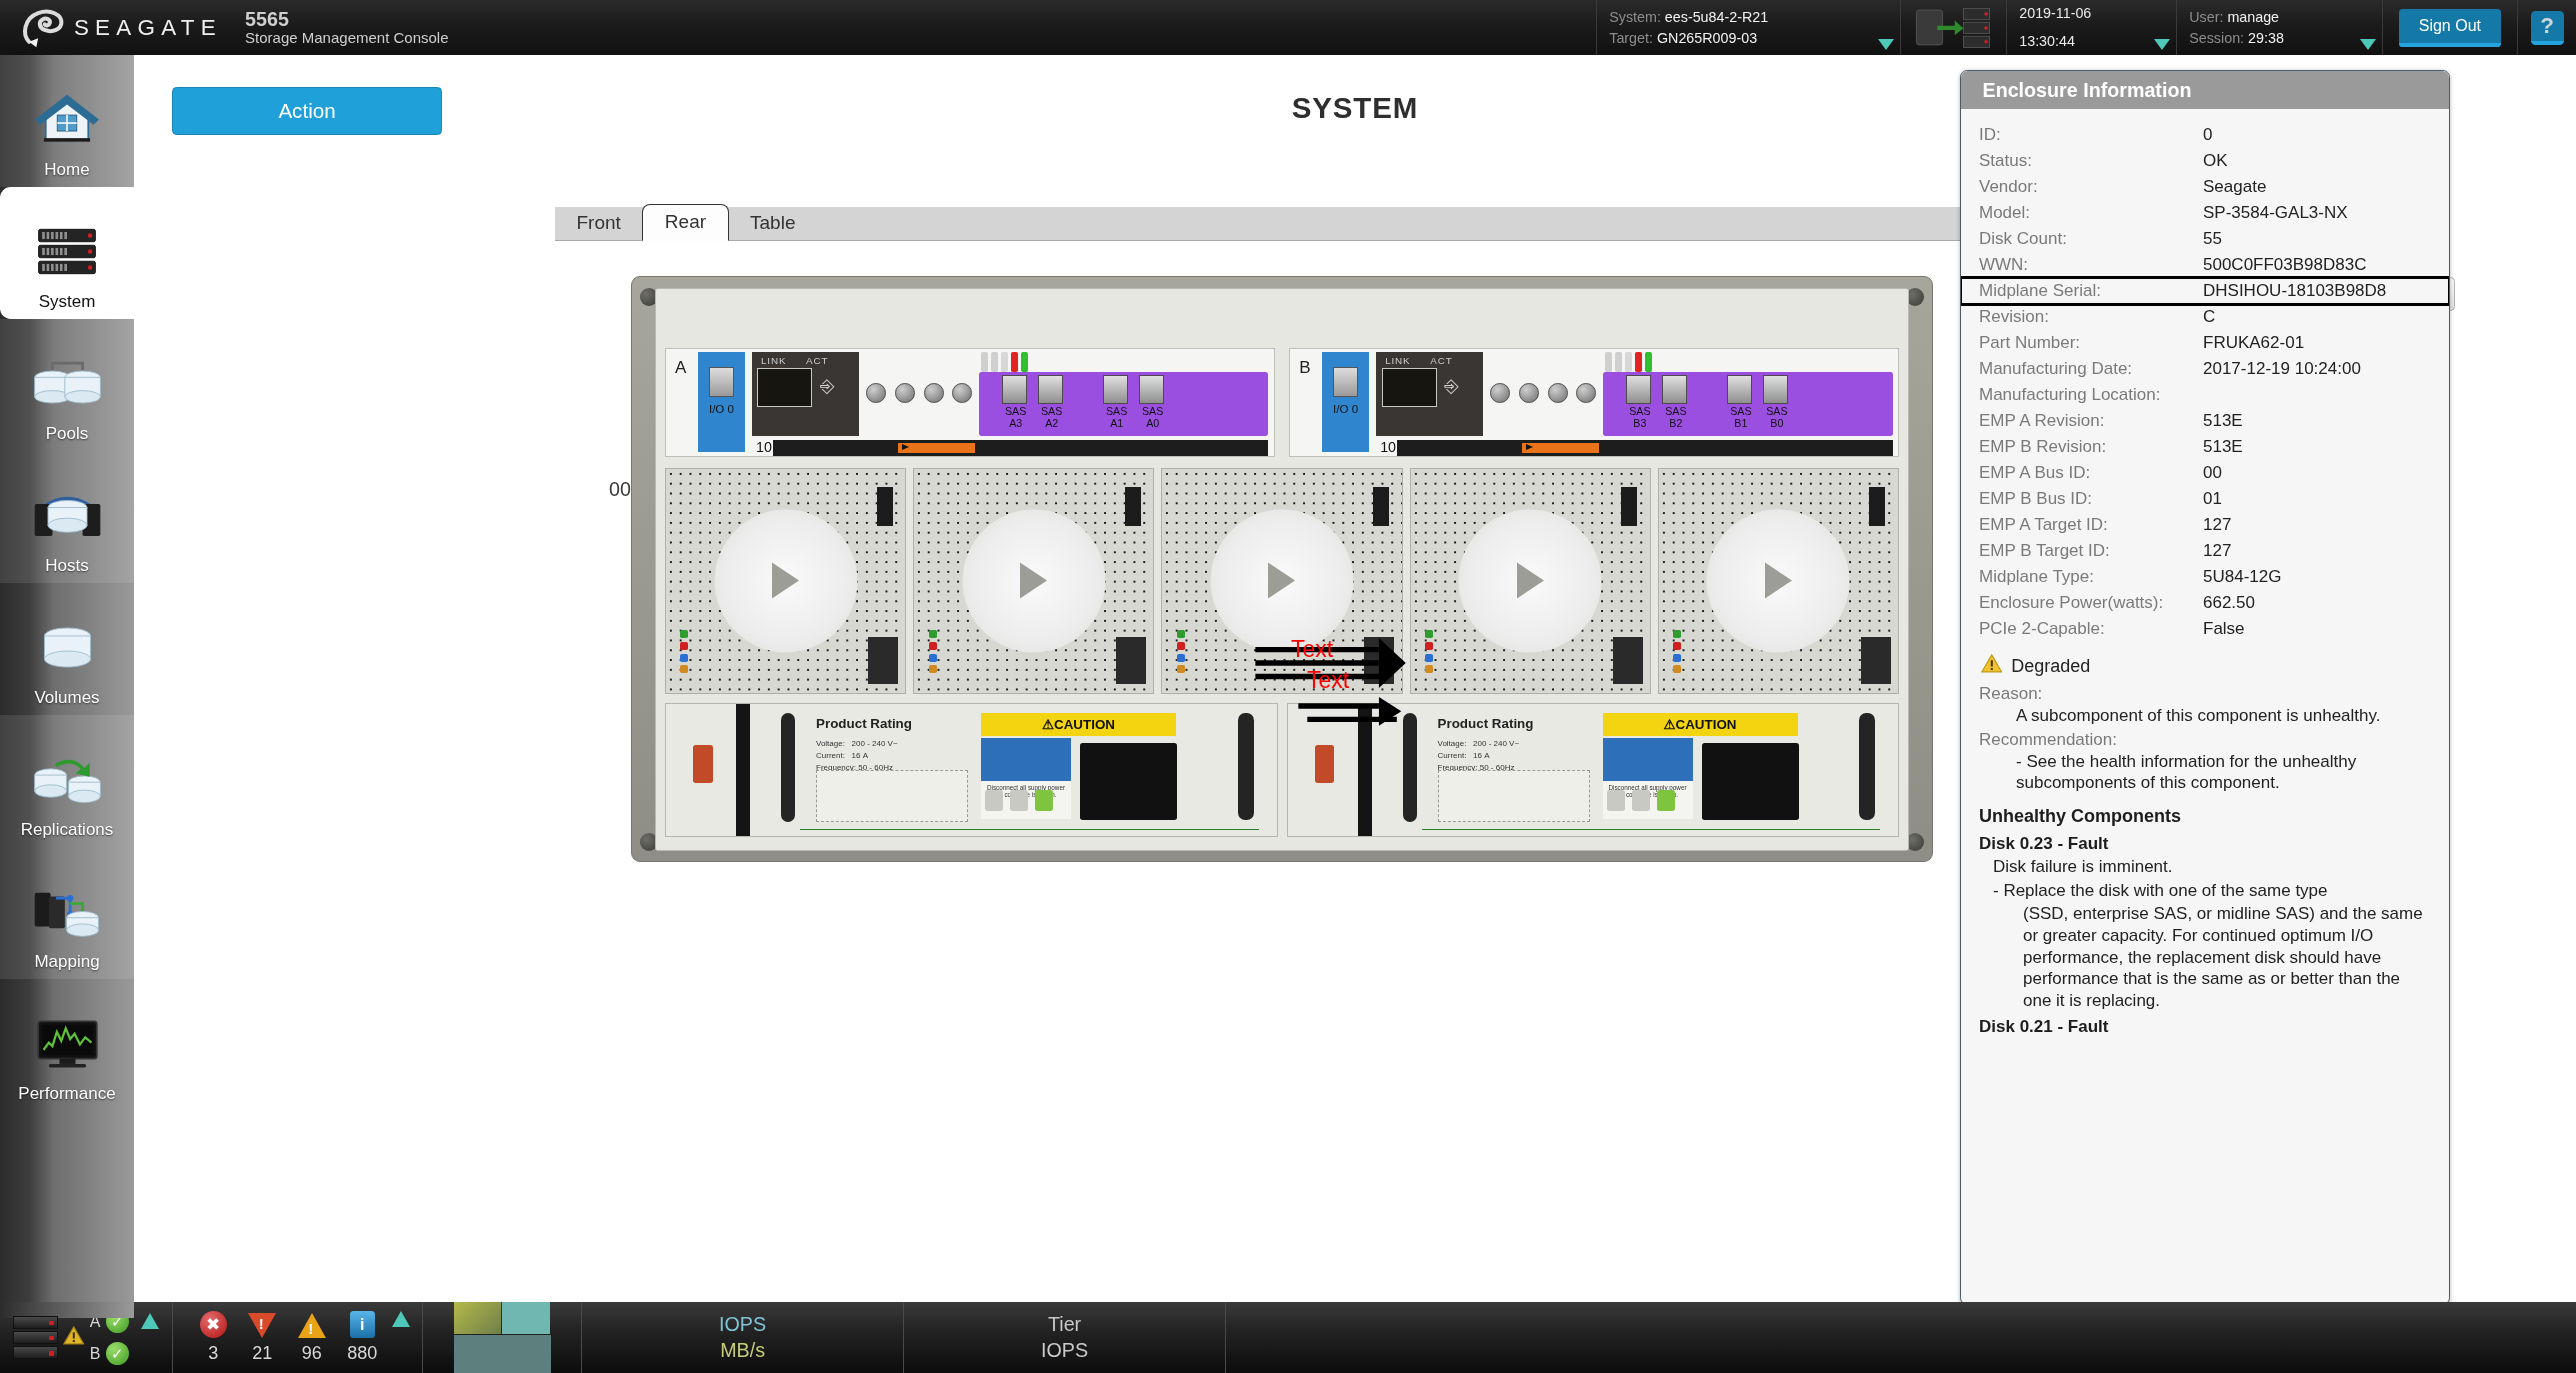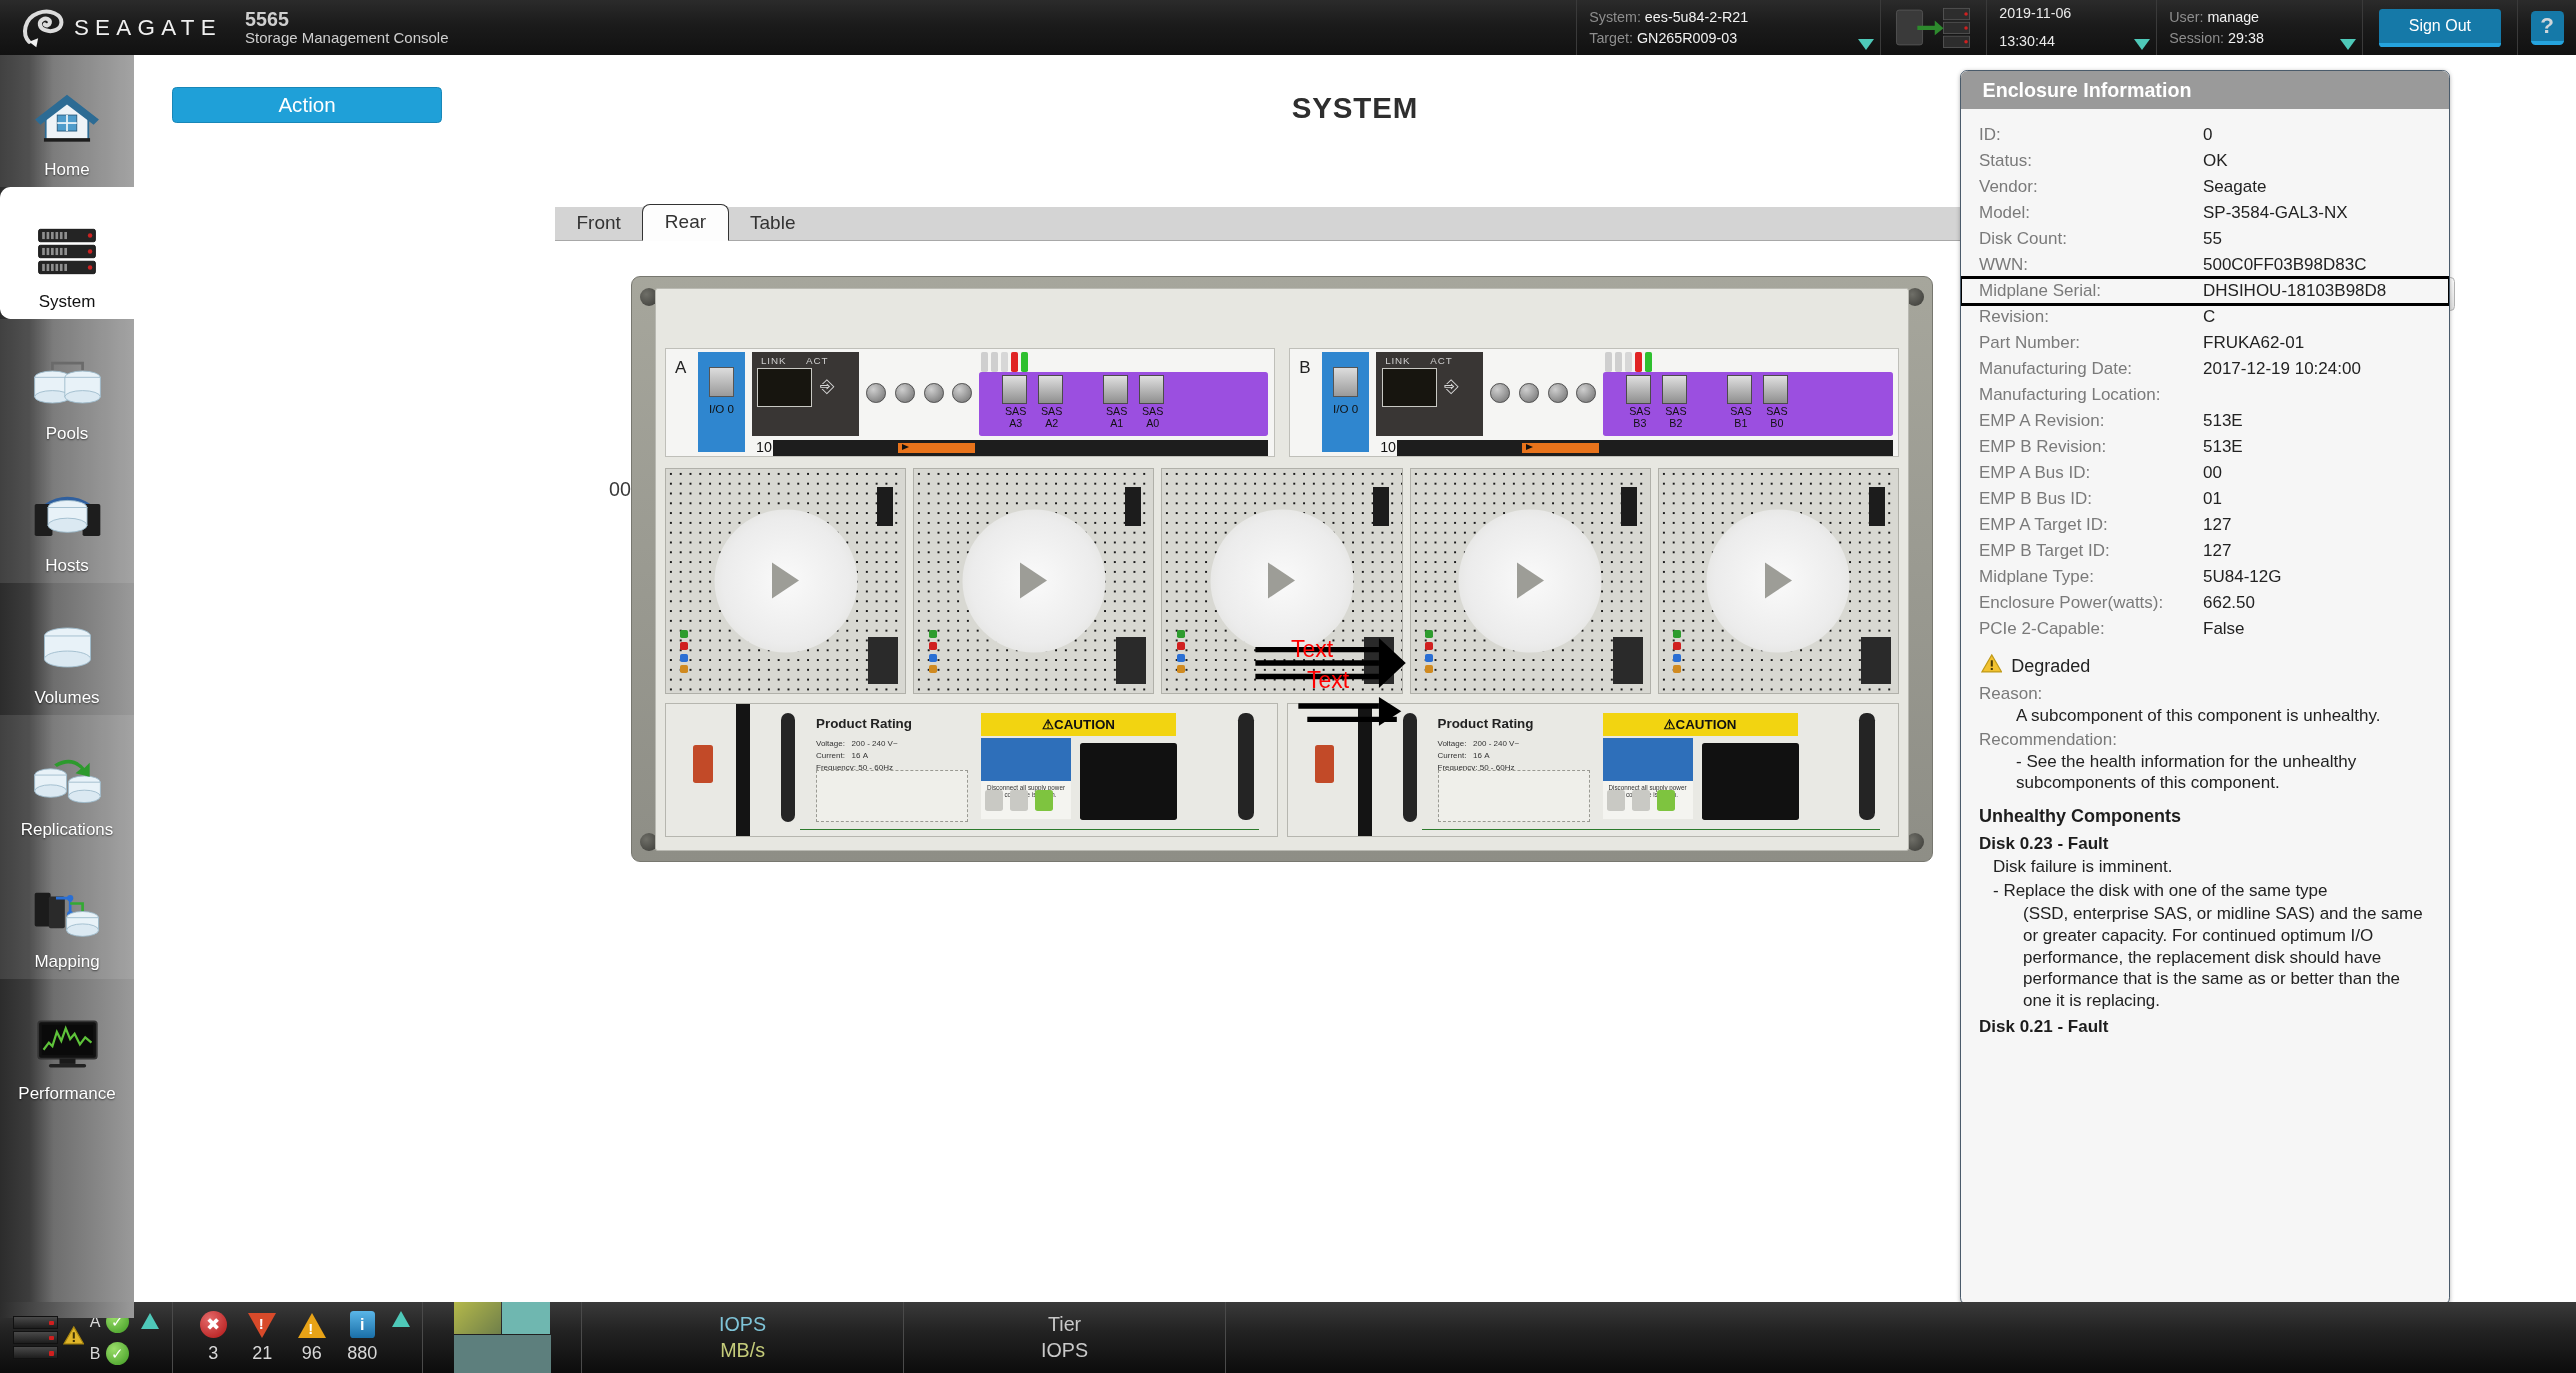--- a/index.html
+++ b/index.html
@@ -42,21 +42,21 @@
   .caret-down {
     position:absolute; right:5.4px; bottom:5.4px;
     width:0;height:0;border-left:8px solid transparent;border-right:8px solid transparent;
     border-top:11.6px solid #4ec9b9;
   }
   .hdr-icon-cell { width:106px; justify-content:center; }
   .hdr-date { font-size:14.3px; color:#eaeaea; text-align:left; line-height:1.9; }
   .signout-cell { padding:0 16px; }
   .signout-btn {
     background:#1579a8; color:#ffffff; border:none; border-radius:3.6px;
-    font-size:16px; padding:8px 30px; cursor:pointer;
+    font-size:16px; padding:8px 20px; cursor:pointer;
     border-bottom:4.5px solid #25a3de; font-family:inherit;
   }
   .help-cell { width:59px; justify-content:center; }
   .help-btn {
     width:34px;height:34px;border-radius:4.5px;background:#1579a8;color:#cfd6da;
     display:flex;align-items:center;justify-content:center;font-size:22.4px;font-weight:bold;
     cursor:pointer; border-bottom:4.5px solid #25a3de;
   }
 
   
@@ -78,21 +78,21 @@
   .nav-icon { height:77px; display:flex; align-items:center; justify-content:center; }
   .nav-label {
     font-size:17px; color:#ffffff; text-shadow:0 0.9px 1.8px rgba(0,0,0,.6);
     margin-top:1.8px;
   }
   .nav-item.active .nav-label { text-shadow:none; }
 
   
   .main { position:absolute; left:134px; top:55px; width:2442px; height:1247px; background:#fff; }
   .action-btn {
-    position:absolute; left:38px; top:32px; width:270px; height:36px;
+    position:absolute; left:38px; top:32px; width:270px; height:48px;
     background:#1fa0d8; border:0.9px solid #1887b8; border-radius:4.5px;
     color:#fff; font-size:20.6px; display:flex; align-items:center; justify-content:center;
     cursor:pointer;
   }
   .page-title {
     position:absolute; left:0; top:36px; width:2442px; text-align:center;
     font-size:29.5px; font-weight:bold; color:#2e2e2e; letter-spacing:0.9px;
   }
 
   

